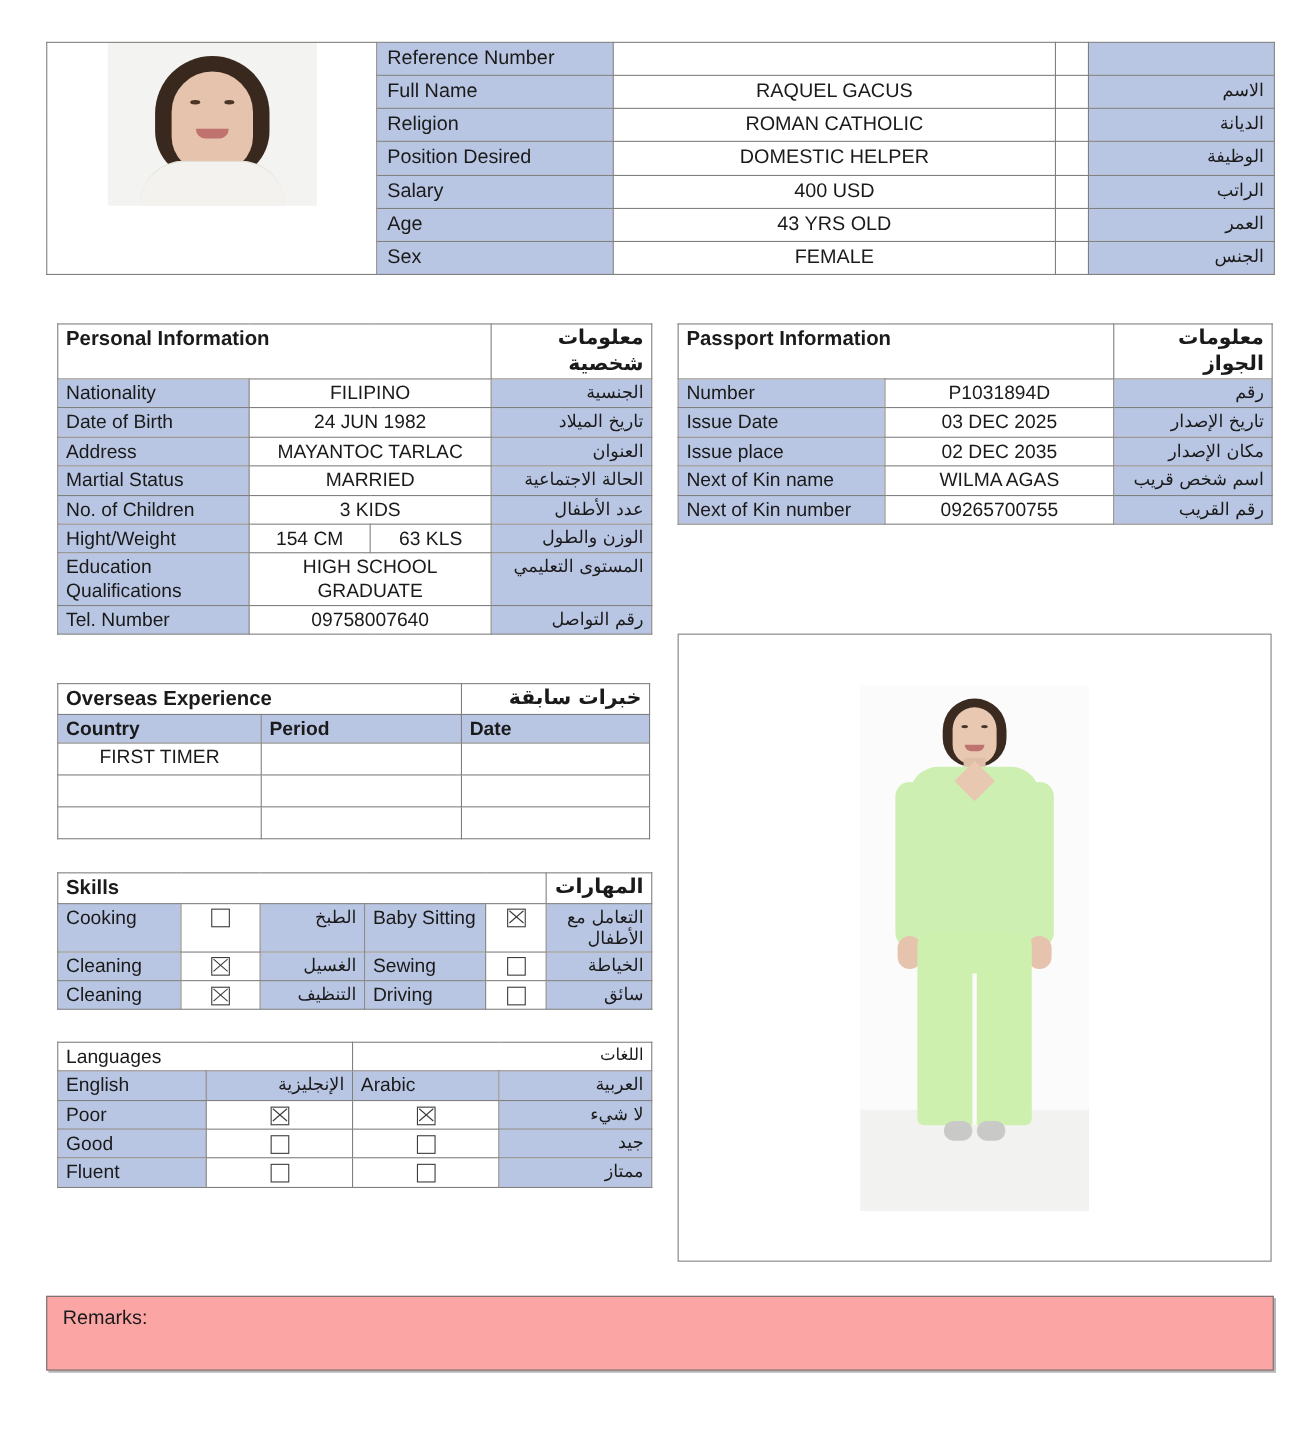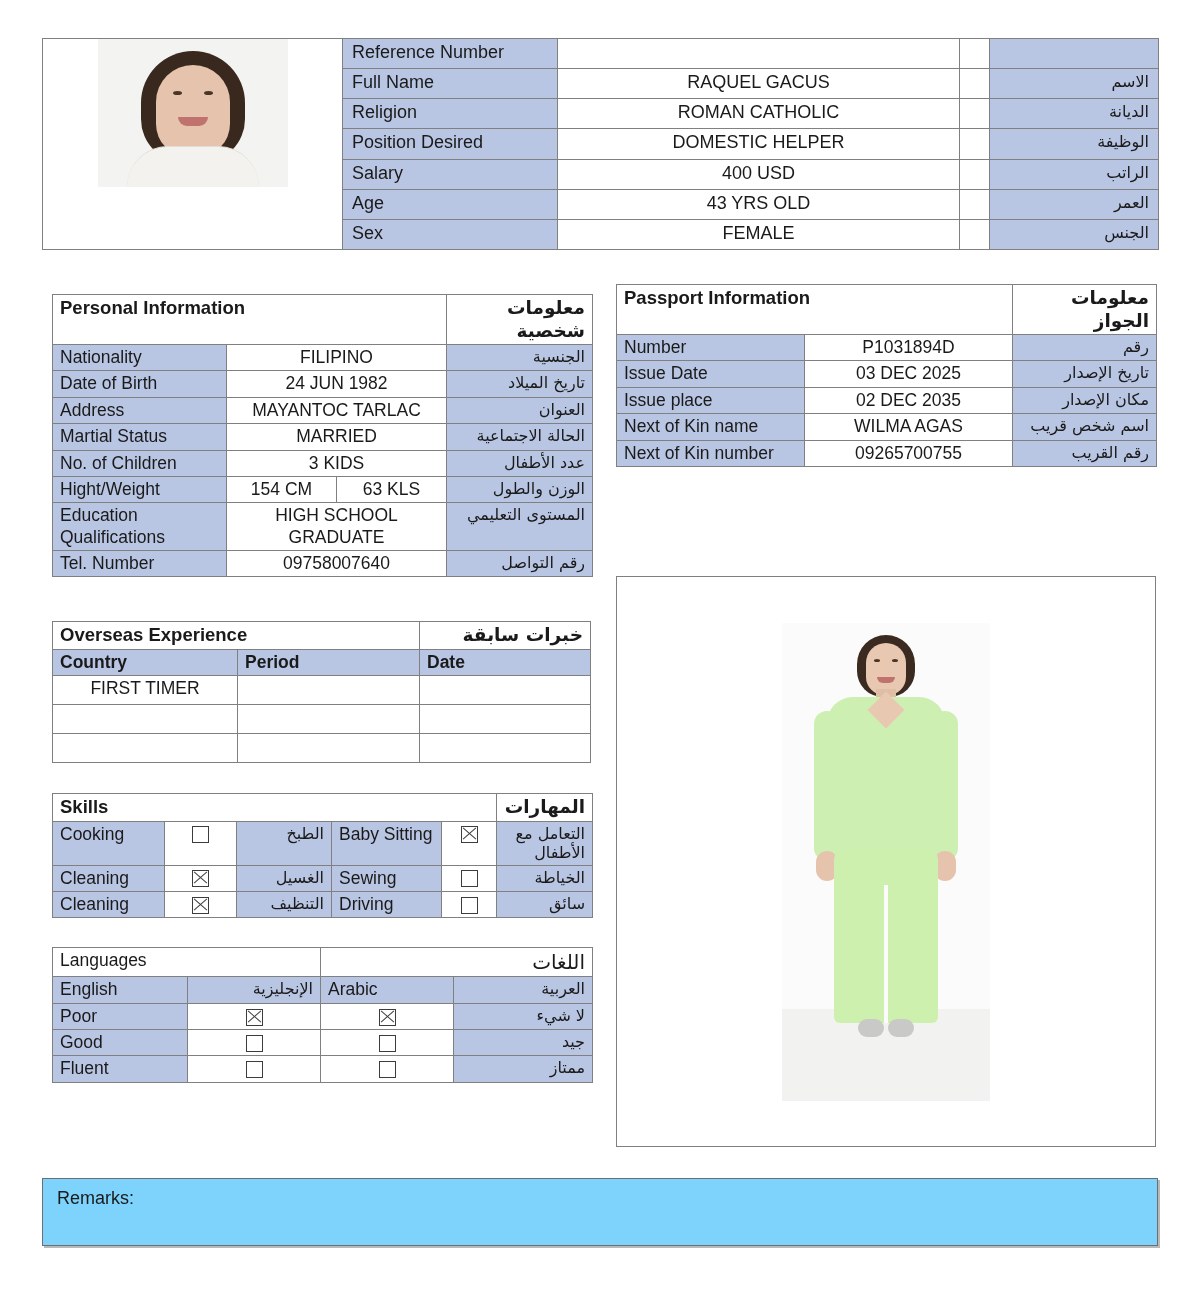--- a/index.html
+++ b/index.html
@@ -28,21 +28,21 @@
   .lbl{background:#b9c6e3 !important;}
   .ar{
     background:#b9c6e3 !important;
     direction:rtl;text-align:right;
     font-family:"DejaVu Sans","Liberation Sans",sans-serif;
     font-size:16px;
   }
   .ar-plain{
     direction:rtl;text-align:right;
     font-family:"DejaVu Sans","Liberation Sans",sans-serif;
-    font-size:20px;
+    font-size:15px;
     font-weight:bold;
   }
   .ttl{font-weight:bold;font-size:18.5px;background:#ffffff !important;}
   .bold{font-weight:bold;}
   .val{background:#ffffff;text-align:center;}
 
   
   #top-table{left:42px;top:38px;width:1116px;height:248px;}
   #top-table table.doc{height:212px;font-size:18px;}
   #top-table td{padding:3px 9px;}
@@ -72,21 +72,21 @@
   .hs-eye{position:absolute;width:9px;height:4px;border-radius:50%;background:#4a3526;top:52px;}
   .hs-eye.l{left:50%;margin-left:-20px;}
   .hs-eye.r{left:50%;margin-left:11px;}
   .hs-mouth{
     position:absolute;left:50%;margin-left:-15px;top:78px;
     width:30px;height:9px;border-radius:0 0 15px 15px;background:#c0736e;
   }
 
   
   #personal-info{left:52px;top:294px;width:484px;}
-  #passport-info{left:616px;top:284px;width:524px;}
+  #passport-info{left:616px;top:294px;width:524px;}
   #overseas-exp{left:52px;top:621px;width:460px;}
   #skills-block{left:52px;top:793px;width:540px;}
   #languages-block{left:52px;top:947px;width:540px;}
 
   
   #body-photo-frame{
     left:616px;top:576px;width:540px;height:571px;
     border:1px solid #808080;background:#ffffff;
     display:flex;align-items:center;justify-content:center;
   }
@@ -118,21 +118,21 @@
   .bs-pants{position:absolute;left:50%;top:226px;transform:translateX(-50%);
     width:104px;height:174px;background:#cdf0ae;border-radius:10px 10px 6px 6px;}
   .bs-gap{position:absolute;left:50%;margin-left:-2px;top:262px;width:4px;height:138px;background:#fbfbfb;}
   .bs-foot{position:absolute;top:396px;width:26px;height:18px;background:#c9c9c7;border-radius:9px;}
   .bs-foot.l{left:50%;margin-left:-28px;}
   .bs-foot.r{left:50%;margin-left:2px;}
 
   
   #remarks-box{
     left:42px;top:1178px;width:1116px;height:68px;
-    background:#7dd3fc;border:1px solid #6e6e6e;
+    background:#fca5a5;border:1px solid #6e6e6e;
     box-shadow:2px 2px 0 rgba(0,0,0,0.28);
   }
   #remarks-box .rtext{
     padding:9px 0 0 14px;font-size:18px;
   }
 
   .ck{
     display:inline-block;width:15px;height:15px;
     border:1px solid #3c3c3c;background:#ffffff;
     position:relative;vertical-align:middle;

